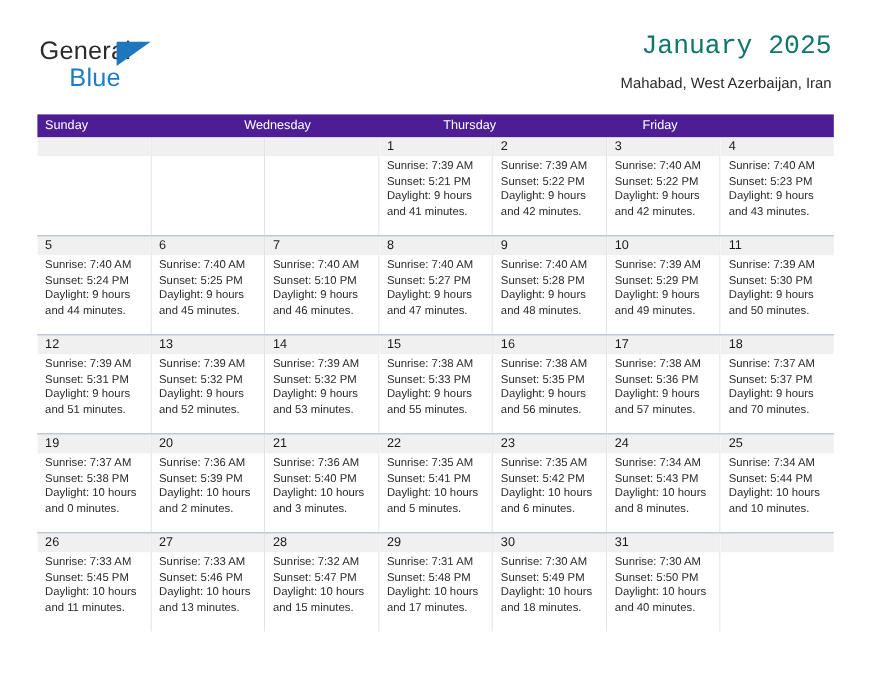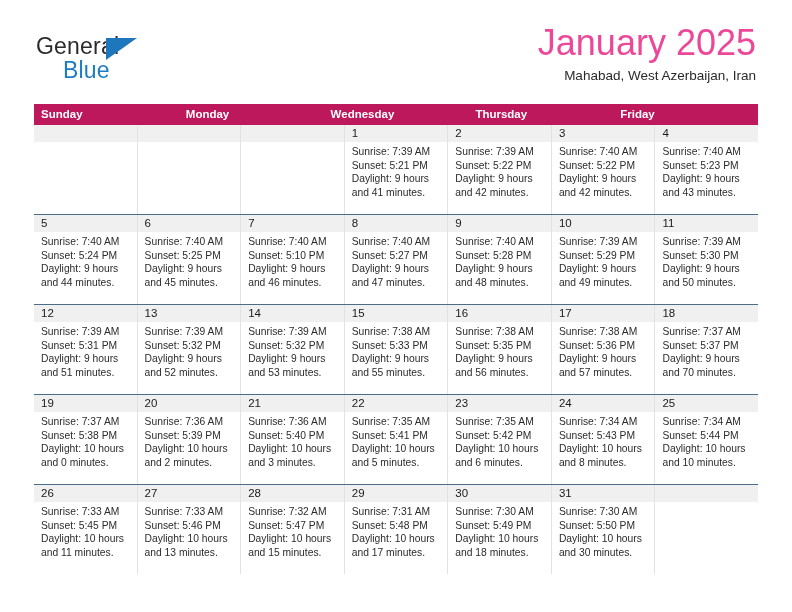--- a/index.html
+++ b/index.html
@@ -63,46 +63,46 @@
     color: #1d7cc4;
   }
 
   .title-block {
     position: absolute;
     right: 36px;
     top: 26px;
     text-align: right;
   }
   .cal-title {
-    font-size: 36px;
-    color: #ec4899;
+    font-size: 24px;
+    color: #0f766e;
     line-height: 34px;
     white-space: nowrap;
+    font-family: Liberation Mono, monospace;
   }
   .cal-subtitle {
     font-size: 13.5px;
     color: #2a2a2a;
     line-height: 20px;
     margin-top: 6px;
     white-space: nowrap;
     margin-left: 24px;
   }
 
   
   .grid {
     position: absolute;
     left: 34px;
     top: 104px;
     width: 724px;
   }
   .dow-row {
     display: flex;
-    background: #be185d;
+    background: #4c1d95;
     height: 21px;
-    font-weight: bold;
   }
   .dow {
     flex: 1 1 0;
     color: #ffffff;
     font-size: 11.5px;
     line-height: 21px;
     padding-left: 7px;
     box-sizing: border-box;
     white-space: nowrap;
   }
@@ -163,21 +163,20 @@
     <div class="title-block">
       <div class="cal-title">January 2025</div>
       <div class="cal-subtitle">Mahabad, West Azerbaijan, Iran</div>
     </div>
 
   </div>
 
   <div class="grid">
     <div class="dow-row">
         <div class="dow">Sunday</div>
-        <div class="dow">Monday</div>
         <div class="dow">Wednesday</div>
         <div class="dow">Thursday</div>
         <div class="dow">Friday</div>
       </div>
     <div>
         <div class="week first">
           <div class="cell empty">
             <div class="daynum-band">
               <span class="daynum"></span>
             </div>
@@ -534,21 +533,21 @@
             </div>
           </div>
           <div class="cell">
             <div class="daynum-band">
               <span class="daynum">31</span>
             </div>
             <div class="lines">
               <div class="line">Sunrise: 7:30 AM</div>
               <div class="line">Sunset: 5:50 PM</div>
               <div class="line">Daylight: 10 hours</div>
-              <div class="line">and 30 minutes.</div>
+              <div class="line">and 40 minutes.</div>
             </div>
           </div>
           <div class="cell empty">
             <div class="daynum-band">
               <span class="daynum"></span>
             </div>
             <div class="lines"></div>
           </div>
         </div>
       </div>

